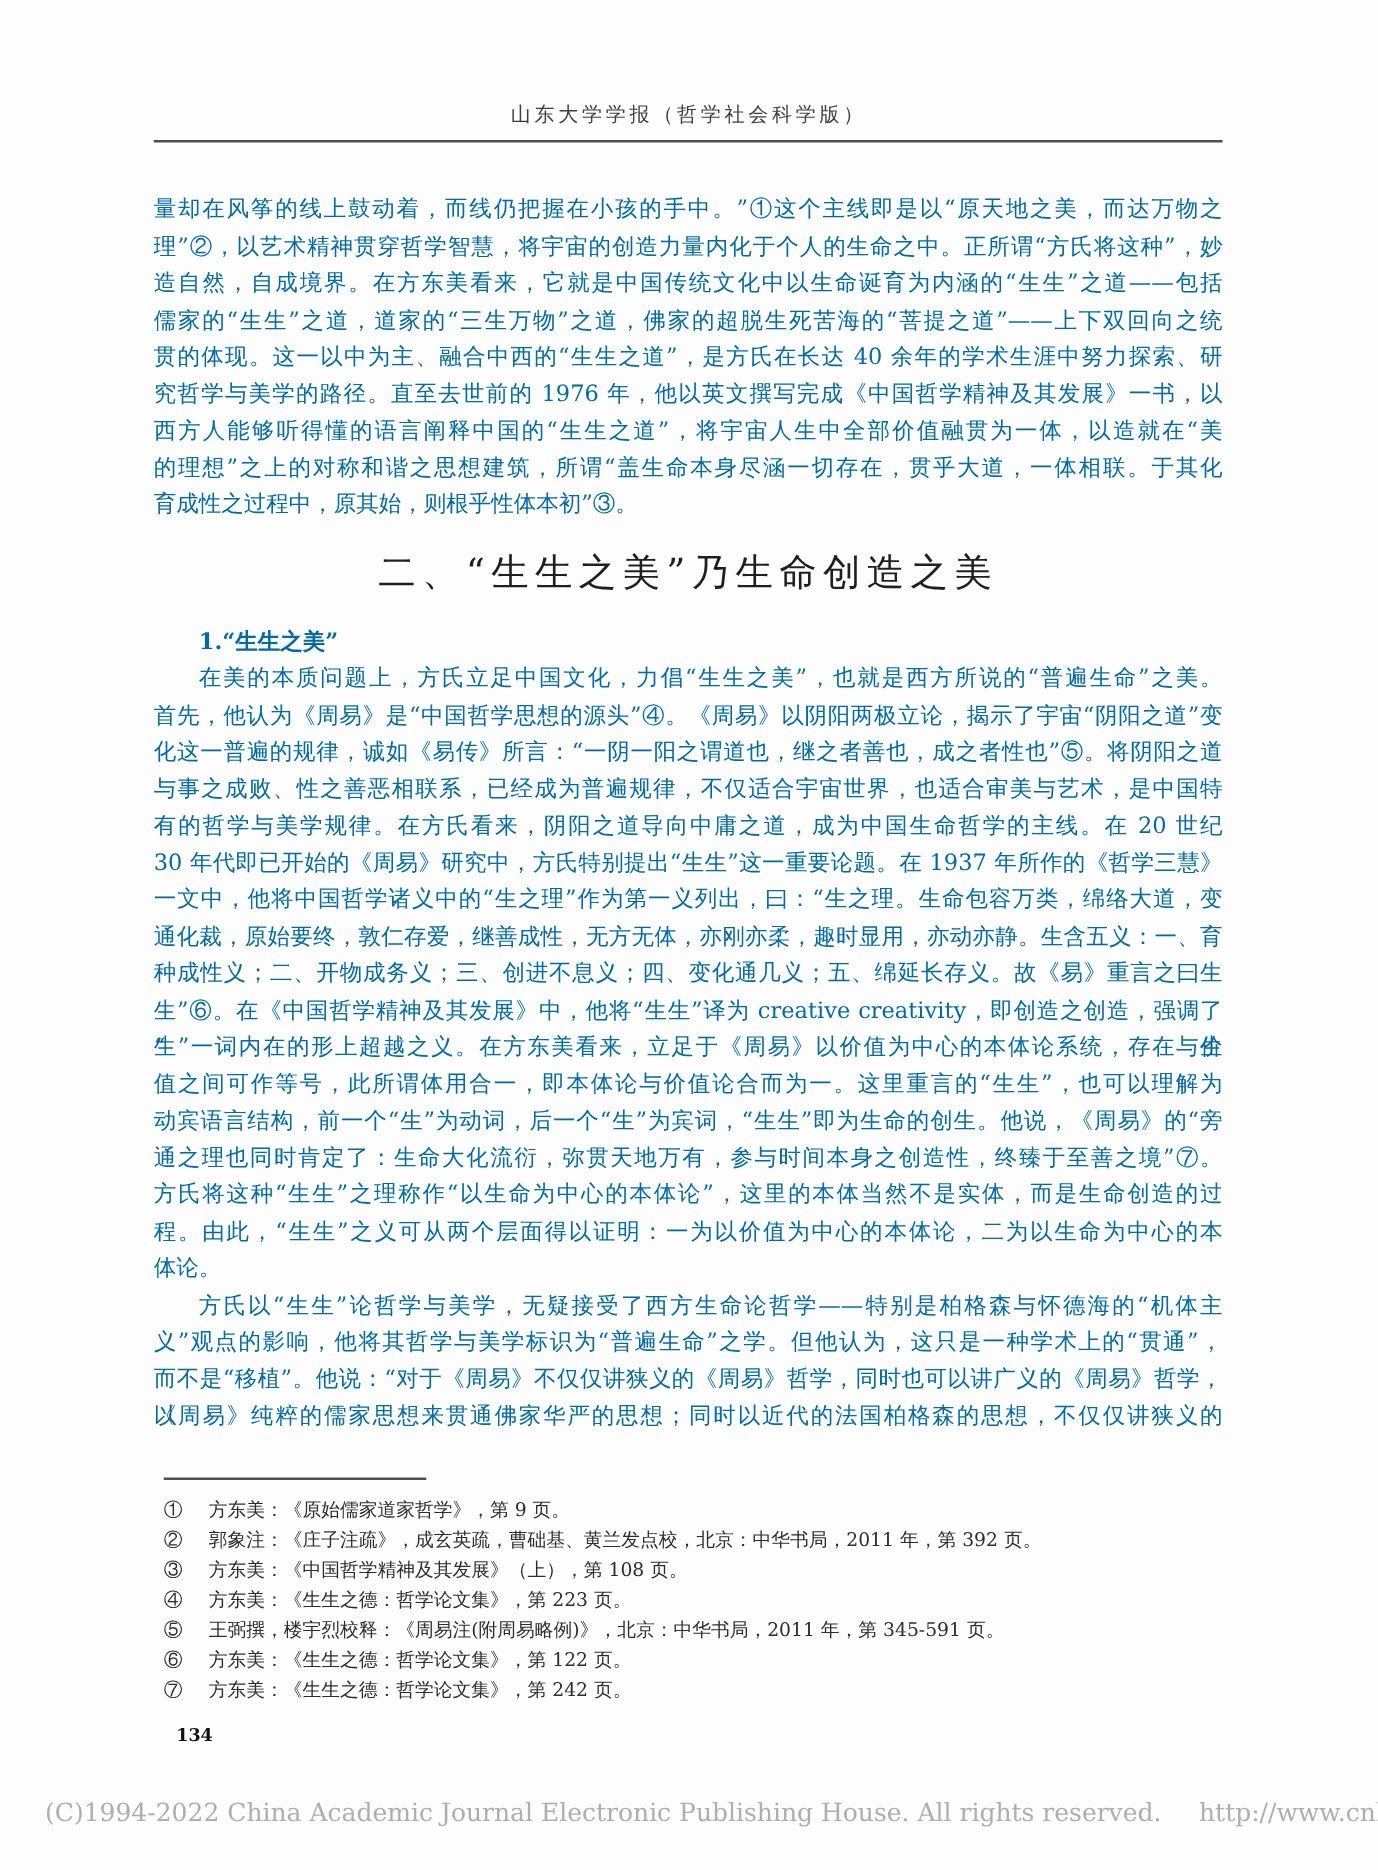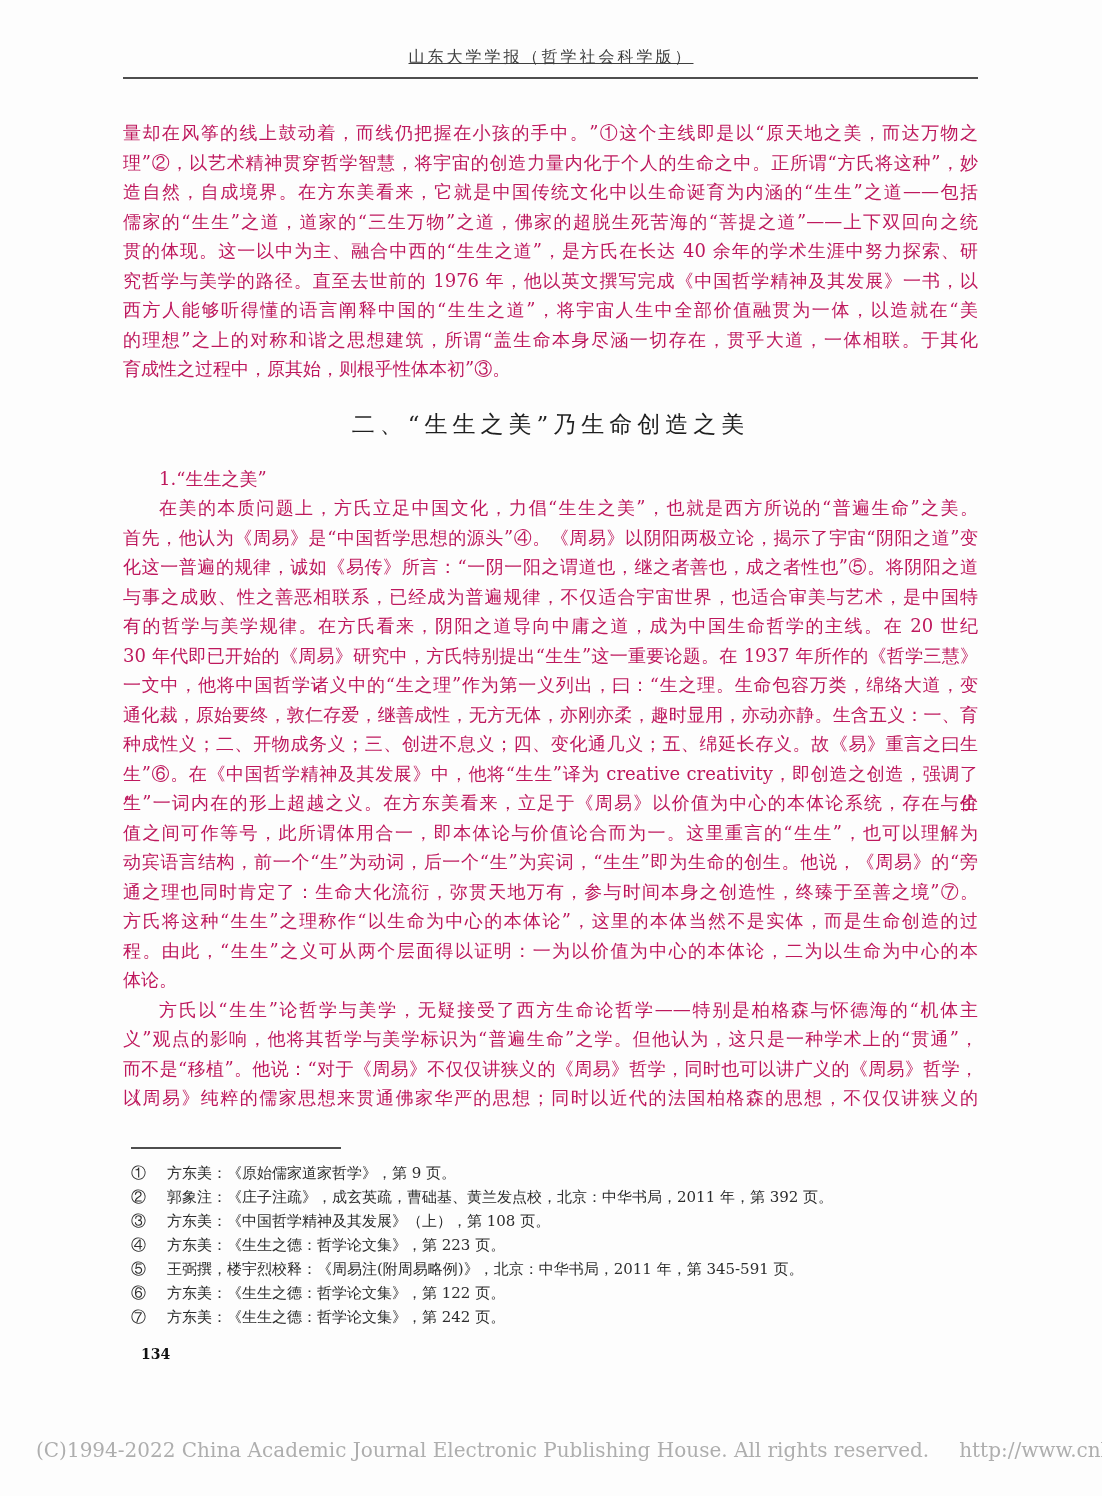--- a/index.html
+++ b/index.html
@@ -8,53 +8,52 @@
     background:#fdfdfd;
     font-family:"DejaVu Serif","Liberation Serif",serif;
     color:#262626;
     position:relative;
     overflow:hidden;
   }
   .page{position:relative;width:1102px;height:1496px;}
 
   
   .journal-title{
-    padding-top:47px;
+    padding-top:82px;
     text-align:center;
     font-size:16px;
     letter-spacing:3px;
     color:#3e3e3e;
-    text-decoration:underline;
   }
   .header-rule{
     margin:9px 124px 0 123px;
     height:2px;
     background:#4e4e4e;
   }
 
   
   .content{
     margin:39px 124px 0 123px;
     width:855px;
   }
   .line{
     font-size:18px;
     line-height:29.5px;
     height:29.5px;
     text-align:justify;
     text-align-last:justify;
-    color:#be185d;
+    color:#0369a1;
   }
   .line.e{text-align-last:left;}
   .line.ji{text-indent:2em;}
-  .line.s{text-indent:2em;text-align:left;text-align-last:left;}
+  .line.s{text-indent:2em;text-align:left;text-align-last:left;font-weight:bold;}
   .line.h{
     height:auto;
     text-align:center;text-align-last:center;
-    font-size:23px;
+    font-size:30px;
     letter-spacing:5px;
     line-height:36px;
     margin:22px 0;
     color:#1f1f1f;
   }
 
   
   .fn-rule{
     margin:34px 0 12px 131px;
     width:210px;height:2px;

